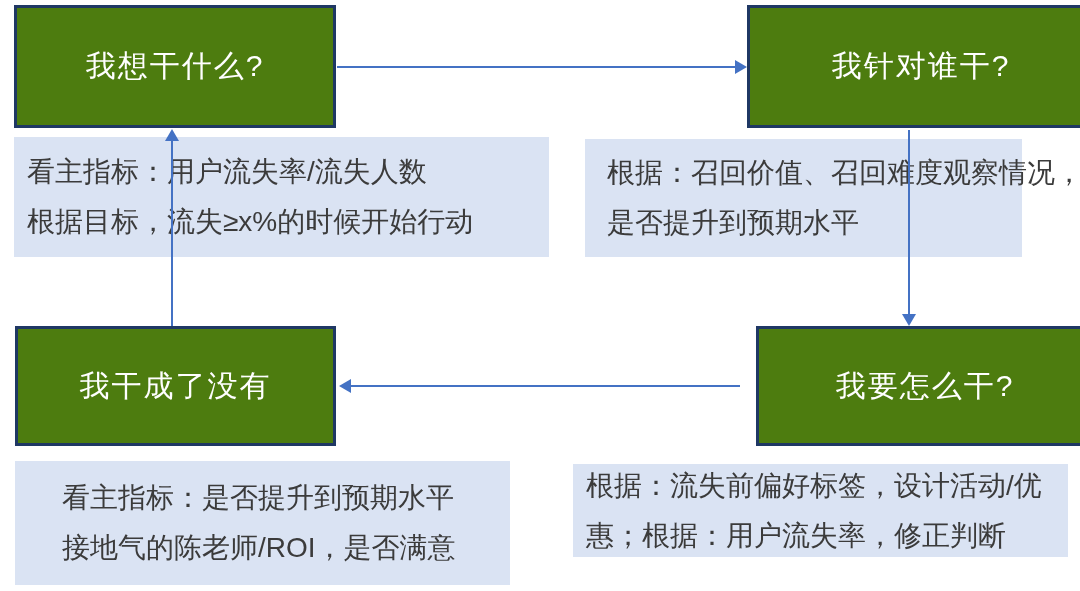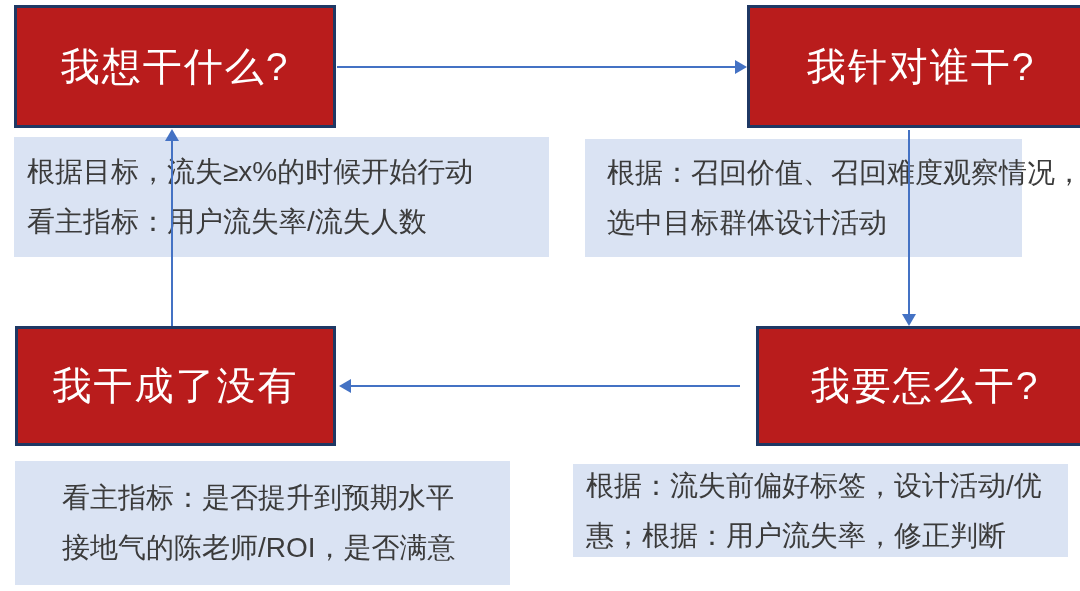--- a/index.html
+++ b/index.html
@@ -8,27 +8,27 @@
     width: 1080px;
     height: 591px;
     background: #ffffff;
     overflow: hidden;
     font-family: "Liberation Sans", sans-serif;
   }
   
   .node {
     position: absolute;
     box-sizing: border-box;
-    background: #b91c1c;
+    background: #4d7c0f;
     border: 3px solid #1F3864;
     display: flex;
     align-items: center;
     justify-content: center;
     color: #ffffff;
-    font-size: 39px;
+    font-size: 30px;
     letter-spacing: 2px;
   }
   #node-goal   { left: 14px;  top: 5px;   width: 322px; height: 123px; }
   #node-target { left: 747px; top: 5px;   width: 348px; height: 123px; }
   #node-result { left: 15px;  top: 326px; width: 321px; height: 120px; }
   #node-method { left: 756px; top: 326px; width: 330px; height: 120px; padding-left: 8px; }
 
   
   .note {
     position: absolute;
@@ -86,26 +86,26 @@
     color: rgba(255,255,255,0.82);
     text-shadow: 0 0 3px rgba(130,130,130,0.35);
   }
 </style>
 </head>
 <body>
 
 <div class="canvas">
 
   <div class="note" id="note-goal">
+    <div class="line">看主指标：用户流失率/流失人数</div>
     <div class="line">根据目标，流失≥x%的时候开始行动</div>
-    <div class="line">看主指标：用户流失率/流失人数</div>
   </div>
   <div class="note" id="note-target">
     <div class="line">根据：召回价值、召回难度观察情况，</div>
-    <div class="line">选中目标群体设计活动</div>
+    <div class="line">是否提升到预期水平</div>
   </div>
   <div class="note" id="note-result">
     <div class="line">看主指标：是否提升到预期水平</div>
     <div class="line">接地气的陈老师/ROI，是否满意</div>
   </div>
   <div class="note" id="note-method">
     <div class="line">根据：流失前偏好标签，设计活动/优</div>
     <div class="line">惠；根据：用户流失率，修正判断</div>
   </div>
 

